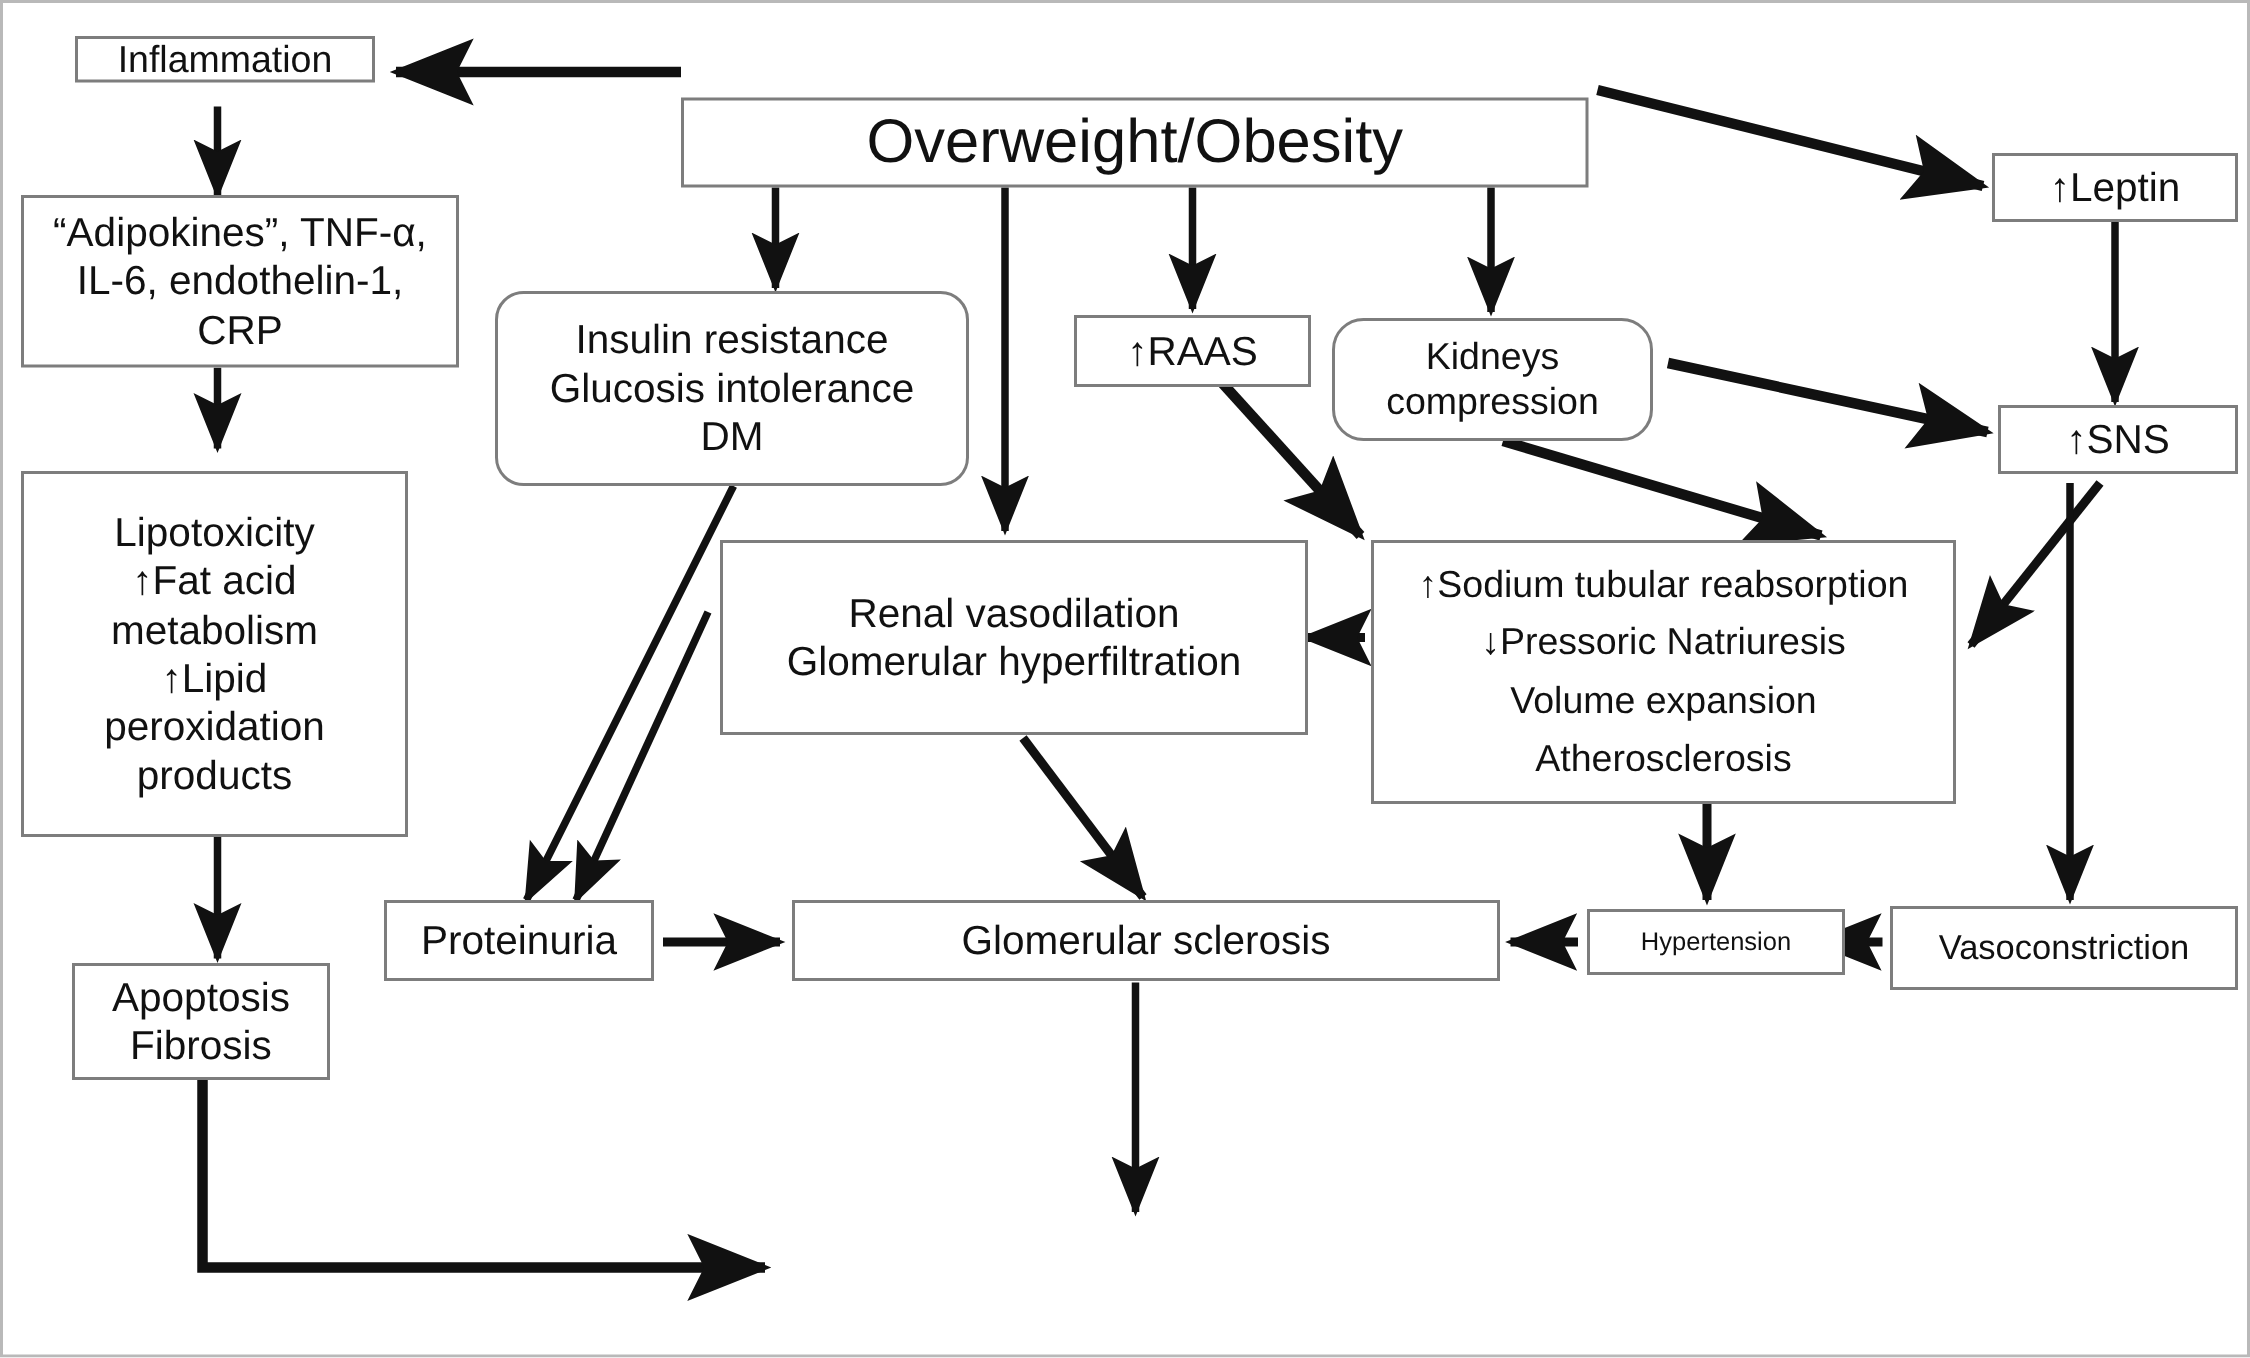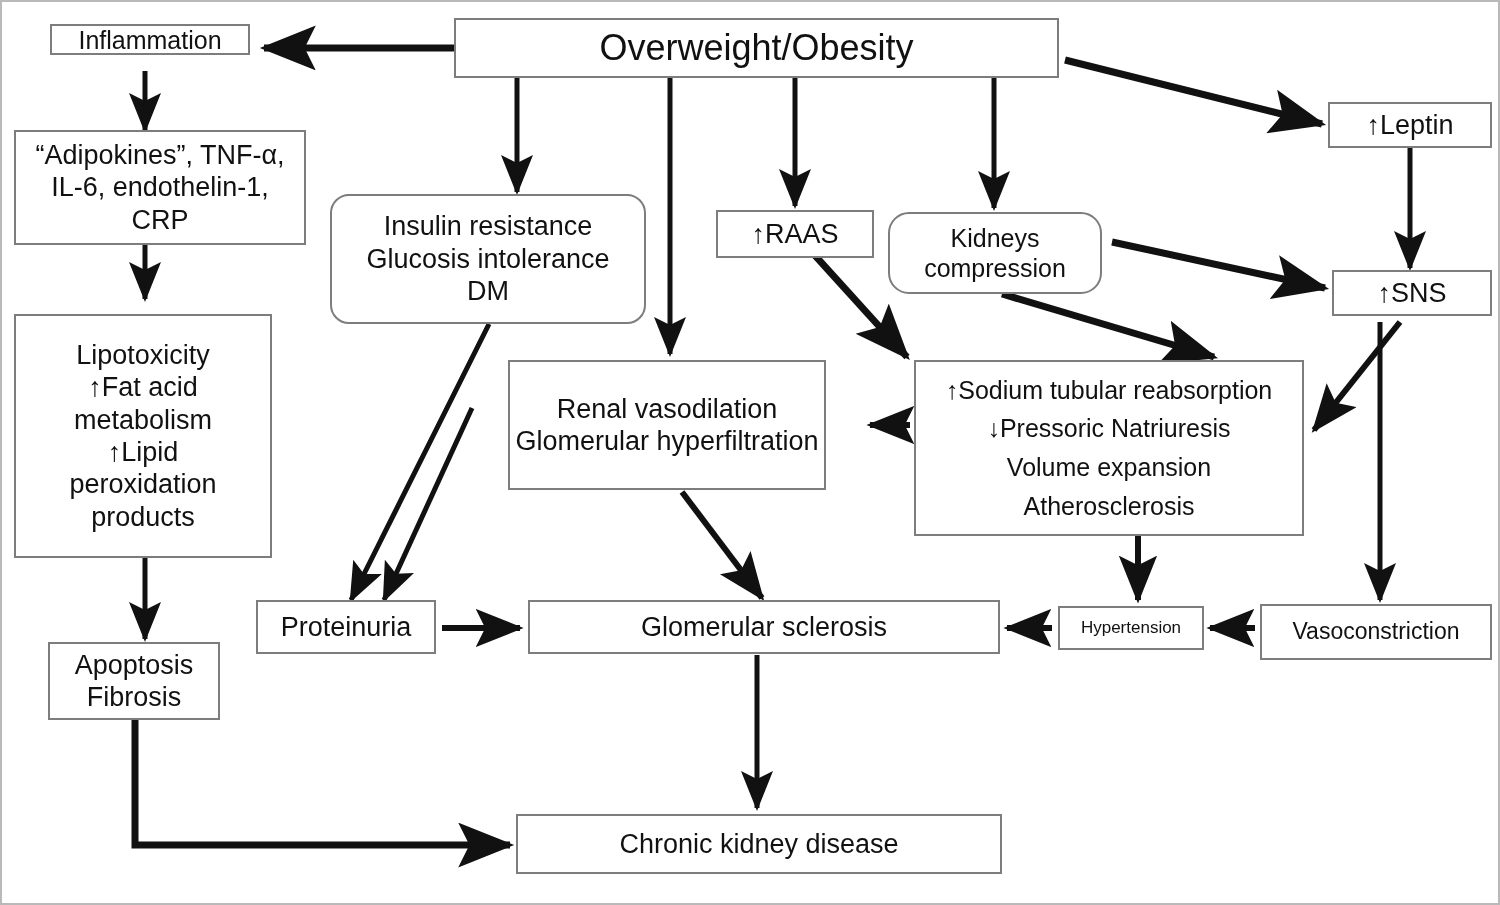--- a/index.html
+++ b/index.html
@@ -20,21 +20,21 @@
     background:#ffffff;
     display:flex;
     align-items:center;
     justify-content:center;
     text-align:center;
     color:#111111;
     line-height:1.20;
     z-index:3;
   }
   .node .txt{display:block;width:100%;padding:0 4px;box-sizing:border-box;}
-  .f36{font-size:36px;}
+  .f36{font-size:41px;margin-top:47px;}
   .f27{font-size:27px;}
   .f25{font-size:25px;}
   .f23{font-size:23px;}
   .f17{font-size:17px;}
 </style>
 </head>
 <body>
 
 <div id="stage">
 
@@ -145,21 +145,21 @@
     <span class="txt">
       <span>Lipotoxicity</span><br>
       <span>↑Fat acid</span><br>
       <span>metabolism</span><br>
       <span>↑Lipid</span><br>
       <span>peroxidation</span><br>
       <span>products</span>
     </span>
   </div>
 
-  <div class="node f27" style="left:478px;top:358px;width:318px;height:130px;margin-left:28px;">
+  <div class="node f27" style="left:478px;top:358px;width:392px;height:130px;">
     <span class="txt">
       <span>Renal vasodilation</span><br>
       <span>Glomerular hyperfiltration</span>
     </span>
   </div>
 
   <div class="node f25" style="left:912px;top:358px;width:390px;height:176px;">
     <span class="txt" style="line-height:1.55;">
       <span>↑Sodium tubular reabsorption</span><br>
       <span>↓Pressoric Natriuresis</span><br>
@@ -176,25 +176,22 @@
   </div>
 
   <div class="node f27" style="left:254px;top:598px;width:180px;height:54px;">
     <span class="txt">Proteinuria</span>
   </div>
 
   <div class="node f27" style="left:526px;top:598px;width:472px;height:54px;">
     <span class="txt">Glomerular sclerosis</span>
   </div>
 
-  <div class="node f17" style="left:1056px;top:604px;width:146px;height:44px;">
+  <div class="node f17" style="left:1056px;top:604px;width:172px;height:44px;">
     <span class="txt">Hypertension</span>
   </div>
 
   <div class="node f23" style="left:1258px;top:602px;width:232px;height:56px;">
     <span class="txt">Vasoconstriction</span>
   </div>
 
-  <div class="node f27" style="left:514px;top:812px;width:486px;height:60px;">
-    <span class="txt">Chronic kidney disease</span>
-  </div>
 
 </div>
 
 </body></html>

